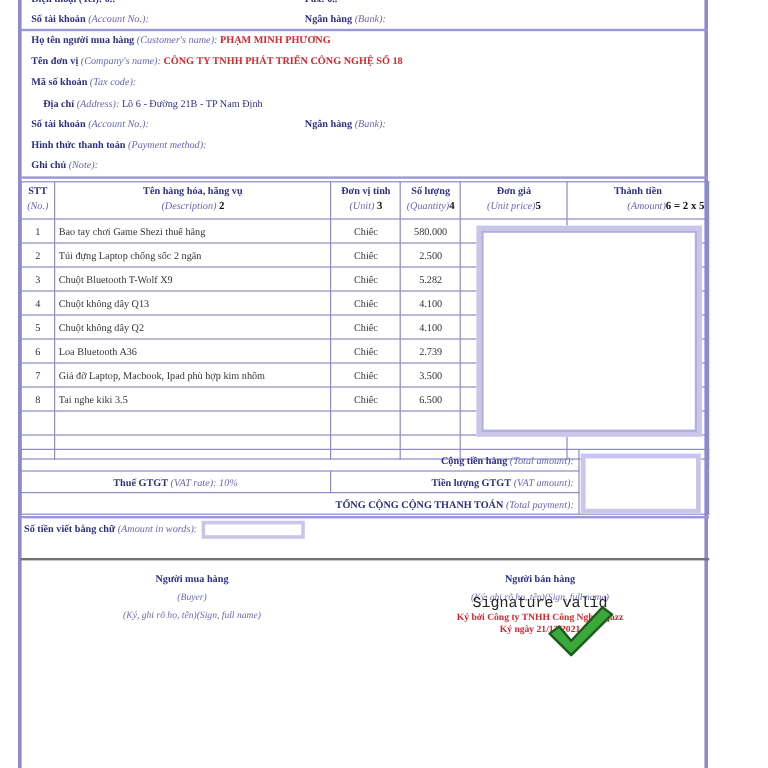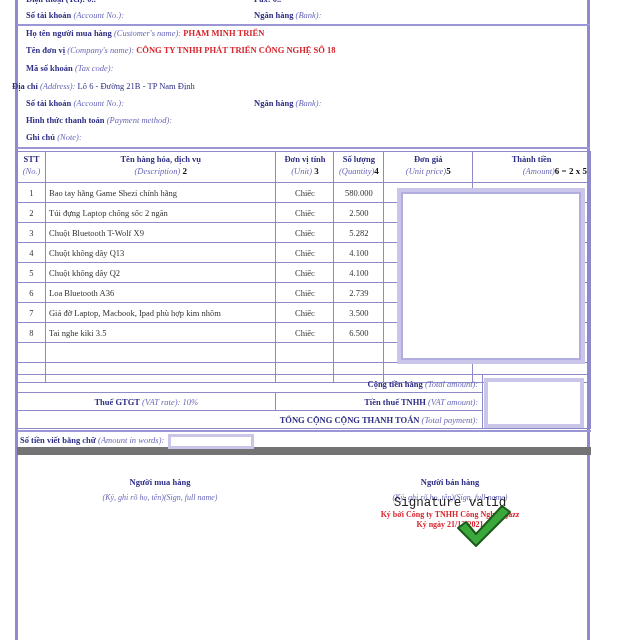--- a/index.html
+++ b/index.html
@@ -48,22 +48,22 @@
     position: absolute; left: 17px; top: 374px; width: 574px;
     border-collapse: collapse; font-size: 8.5px;
   }
   table.totals td { border: 1px solid #8e8ac8; height: 17px; padding: 0 4px; }
   .total-box {
     position: absolute; left: 484px; top: 378px; width: 100px; height: 50px;
     border: 4px solid #c9c6ea; box-sizing: border-box; background: #fff;
   }
 
   .words {
-    position: absolute; left: 17px; top: 430px; width: 574px; height: 25px;
-    border-top: 2px solid #9b97d6; border-bottom: 8px solid #737373;
+    position: absolute; left: 17px; top: 430px; width: 574px; height: 37px;
+    border-top: 2px solid #9b97d6; border-bottom: 2px solid #737373;
     font-size: 8.5px; box-sizing: border-box; padding-left: 3px; line-height: 16px;
   }
   .words-input {
     display: inline-block; width: 80px; height: 9px; vertical-align: middle;
     border: 3px solid #c9c6ea; margin-left: 2px;
   }
 
   .sign-col { position: absolute; top: 477px; width: 220px; text-align: center; font-size: 8.5px; }
   .sign-col .i { display: block; margin-top: 6px; font-size: 8px; }
 
@@ -91,32 +91,32 @@
 <div class="line" style="left:254px; top:10px;">
   <span class="b">Ngân hàng</span>
   <span class="i">(Bank):</span>
 </div>
 
 <div class="hr" style="top:24px;"></div>
 
 <div class="line" style="left:26px; top:28px;">
   <span class="b">Họ tên người mua hàng</span>
   <span class="i">(Customer's name):</span>
-  <span class="red">PHẠM MINH TRIỂN</span>
+  <span class="red">PHẠM MINH PHƯƠNG</span>
 </div>
 <div class="line" style="left:26px; top:45px;">
   <span class="b">Tên đơn vị</span>
   <span class="i">(Company's name):</span>
   <span class="red">CÔNG TY TNHH PHÁT TRIỂN CÔNG NGHỆ SỐ 18</span>
 </div>
 <div class="line" style="left:26px; top:63px;">
   <span class="b">Mã số khoản</span>
   <span class="i">(Tax code):</span>
 </div>
-<div class="line" style="left:12px; top:81px;">
+<div class="line" style="left:36px; top:81px;">
   <span class="b">Địa chỉ</span>
   <span class="i">(Address):</span>
   <span style="color:#2e2e86">Lô 6 - Đường 21B - TP Nam Định</span>
 </div>
 <div class="line" style="left:26px; top:98px;">
   <span class="b">Số tài khoản</span>
   <span class="i">(Account No.):</span>
 </div>
 <div class="line" style="left:254px; top:98px;">
   <span class="b">Ngân hàng</span>
@@ -138,31 +138,31 @@
     <col style="width:28px">
       <col style="width:231px">
       <col style="width:58px">
     <col style="width:50px">
       <col style="width:89px">
       <col style="width:118px">
   </colgroup>
   <thead>
     <tr>
       <th class="c"><span>STT</span><span class="sub">(No.)</span></th>
-      <th class="c"><span>Tên hàng hóa, dịch vụ</span><span class="sub"><span>(Description)</span> <span class="num">2</span></span></th>
+      <th class="c"><span>Tên hàng hóa, hãng vụ</span><span class="sub"><span>(Description)</span> <span class="num">2</span></span></th>
       <th class="c"><span>Đơn vị tính</span><span class="sub"><span>(Unit)</span> <span class="num">3</span></span></th>
       <th class="c"><span>Số lượng</span><span class="sub"><span>(Quantity)</span><span class="num">4</span></span></th>
       <th class="c"><span>Đơn giá</span><span class="sub"><span>(Unit price)</span><span class="num">5</span></span></th>
       <th class="c"><span>Thành tiền</span><span class="sub" style="text-align:right"><span>(Amount)</span><span class="num">6 = 2 x 5</span></span></th>
     </tr>
   </thead>
   <tbody id="item-rows">
       <tr>
         <td class="c">1</td>
-        <td>Bao tay hãng Game Shezi chính hãng</td>
+        <td>Bao tay chơi Game Shezi thuế hãng</td>
         <td class="c">Chiếc</td>
         <td class="c">580.000</td>
         <td></td>
         <td></td>
       </tr>
       <tr>
         <td class="c">2</td>
         <td>Túi đựng Laptop chống sốc 2 ngăn</td>
         <td class="c">Chiếc</td>
         <td class="c">2.500</td>
@@ -252,21 +252,21 @@
     </td>
     <td rowspan="3"></td>
   </tr>
   <tr>
     <td class="c">
       <span class="b">Thuế GTGT</span>
       <span class="i">(VAT rate):</span>
       <span class="i">10%</span>
     </td>
     <td class="r">
-      <span class="b">Tiền thuế TNHH</span>
+      <span class="b">Tiền lượng GTGT</span>
       <span class="i">(VAT amount):</span>
     </td>
   </tr>
   <tr>
     <td colspan="2" class="r">
       <span class="b">TỔNG CỘNG CỘNG THANH TOÁN</span>
       <span class="i">(Total payment):</span>
     </td>
   </tr>
 </tbody>
@@ -274,20 +274,21 @@
 <div class="total-box"></div>
 
 <div class="words">
   <span class="b">Số tiền viết bằng chữ</span>
   <span class="i">(Amount in words):</span>
   <span class="words-input"></span>
 </div>
 
 <div class="sign-col" style="left:50px;">
   <span class="b">Người mua hàng</span>
+  <span class="i">(Buyer)</span>
   <span class="i">(Ký, ghi rõ họ, tên)(Sign, full name)</span>
 </div>
 <div class="sign-col" style="left:340px;">
   <span class="b">Người bán hàng</span>
   <span class="i">(Ký, ghi rõ họ, tên)(Sign, full name)</span>
 </div>
 
 <div class="sigvalid">
   <div class="t">Signature valid</div>
   <div class="s">Ký bởi Công ty TNHH Công Nghệ Ajazz</div>

